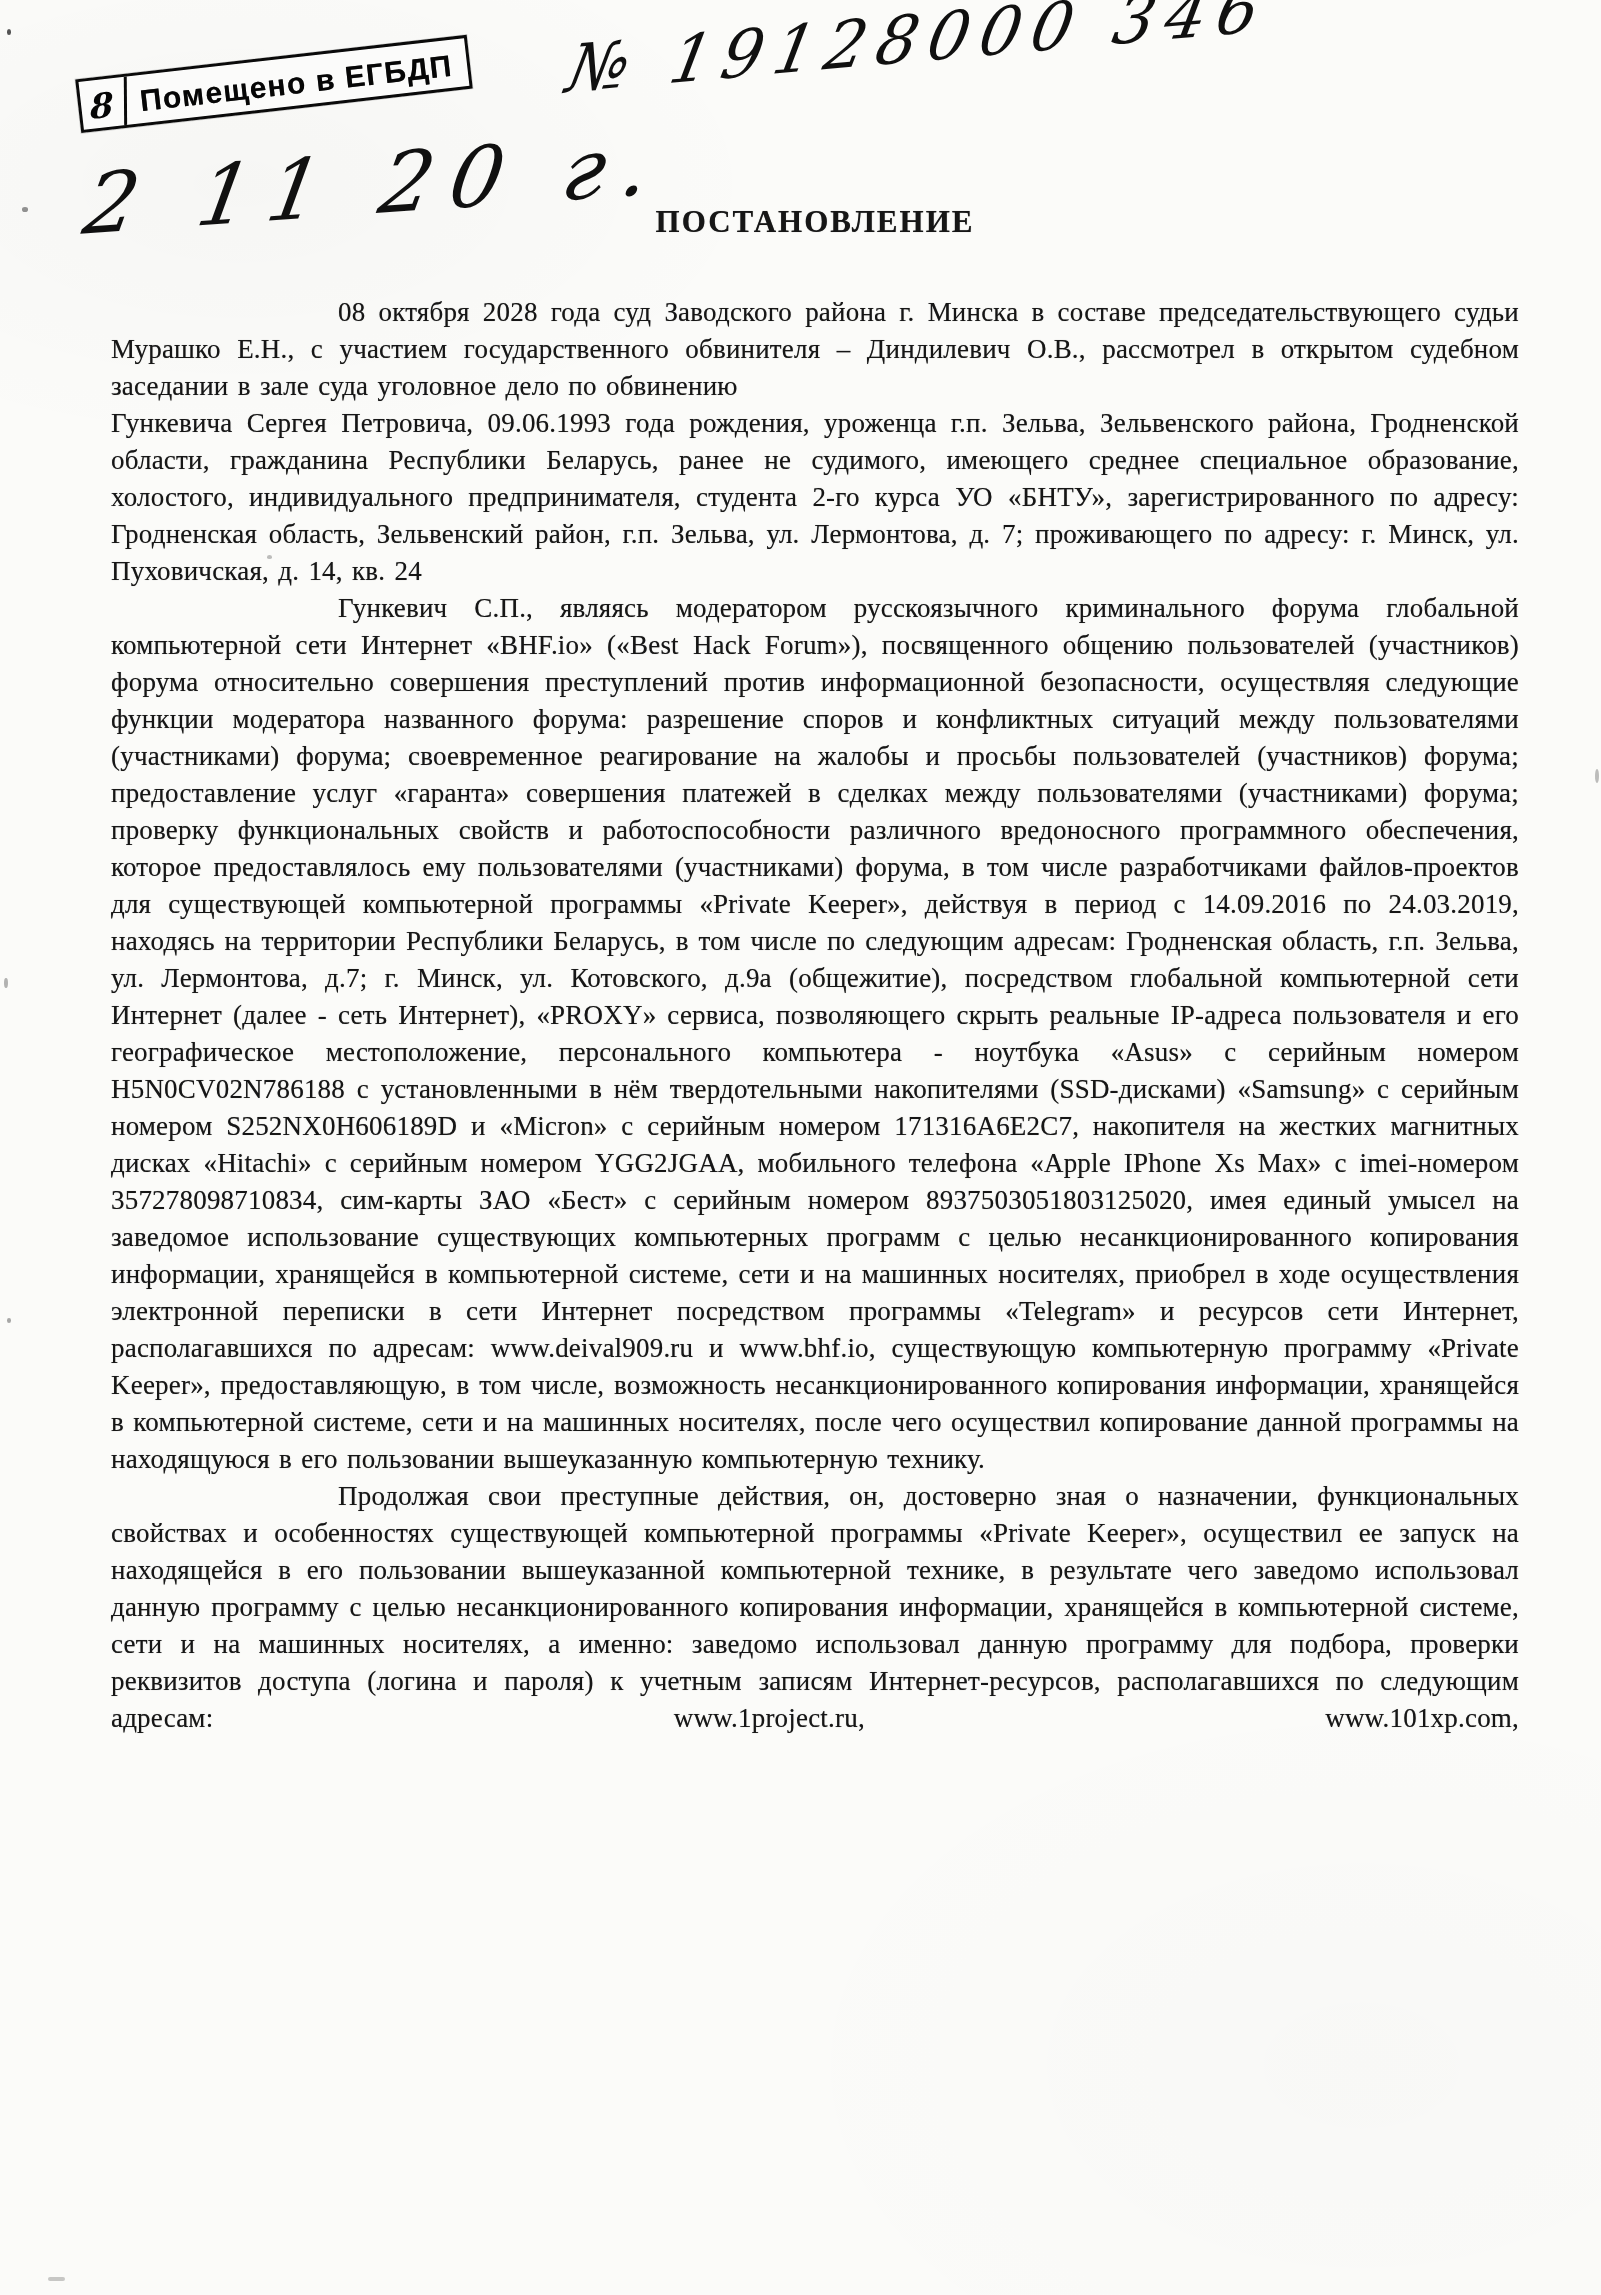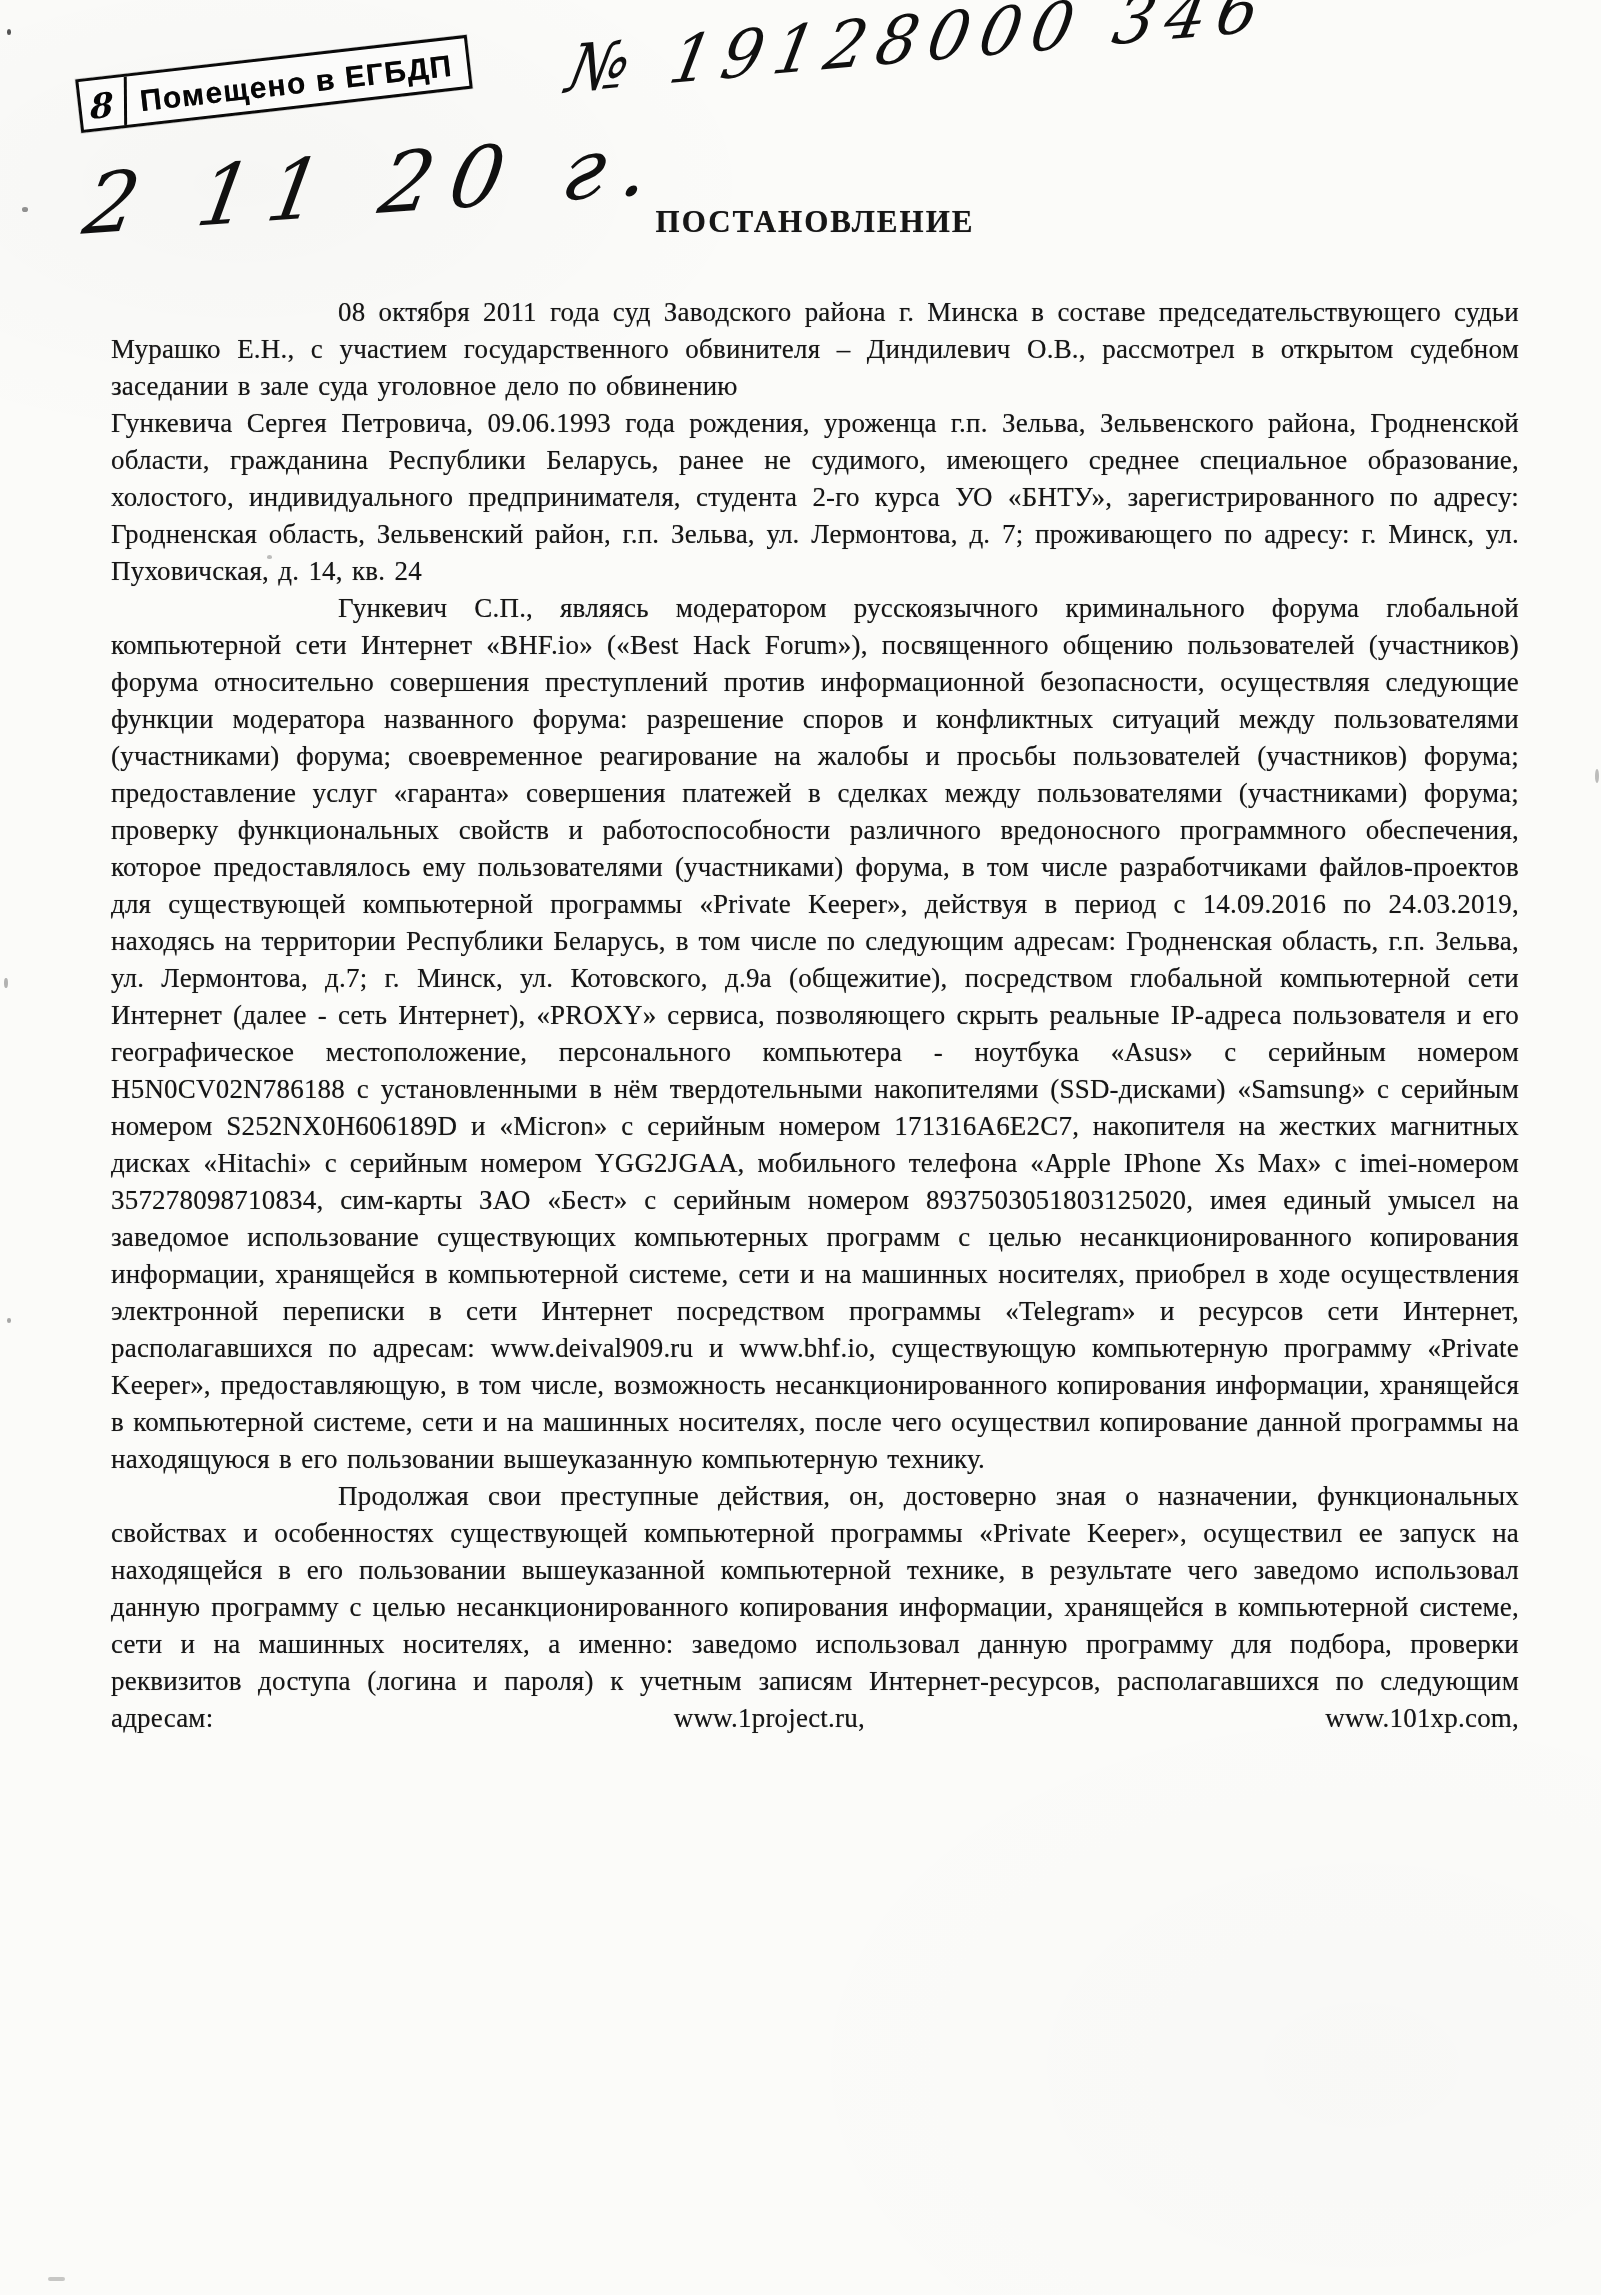--- a/index.html
+++ b/index.html
@@ -107,21 +107,21 @@
   <div class="stamp">
     <div class="stamp-cell">8</div>
     <div class="stamp-label">Помещено в ЕГБДП</div>
   </div>
   <div class="hw hw-date">2 11 20 г.</div>
   <div class="hw hw-number">№ 19128000 346</div>
 
   <div class="content">
     <h1 class="title">ПОСТАНОВЛЕНИЕ</h1>
 
-    <p class="indent">08 октября 2011 года суд Заводского района г. Минска в составе председательствующего судьи Мурашко Е.Н., с участием государственного обвинителя – Диндилевич О.В., рассмотрел в открытом судебном заседании в зале суда уголовное дело по обвинению</p>
+    <p class="indent">08 октября 2028 года суд Заводского района г. Минска в составе председательствующего судьи Мурашко Е.Н., с участием государственного обвинителя – Диндилевич О.В., рассмотрел в открытом судебном заседании в зале суда уголовное дело по обвинению</p>
 
     <p class="accused">Гункевича Сергея Петровича, 09.06.1993 года рождения, уроженца г.п. Зельва, Зельвенского района, Гродненской области, гражданина Республики Беларусь, ранее не судимого, имеющего среднее специальное образование, холостого, индивидуального предпринимателя, студента 2-го курса УО «БНТУ», зарегистрированного по адресу: Гродненская область, Зельвенский район, г.п. Зельва, ул. Лермонтова, д. 7; проживающего по адресу: г. Минск, ул. Пуховичская, д. 14, кв. 24</p>
 
 
 
     <p class="indent"><span>Гункевич С.П., являясь модератором русскоязычного криминального форума глобальной компьютерной сети Интернет «BHF.io» («Best Hack Forum»), посвященного общению пользователей (участников) форума относительно совершения преступлений против информационной безопасности, осуществляя следующие функции модератора названного форума: разрешение споров и конфликтных ситуаций между пользователями (участниками) форума; своевременное реагирование на жалобы и просьбы пользователей (участников) форума; предоставление услуг «гаранта» совершения платежей в сделках между пользователями (участниками) форума; проверку функциональных свойств и работоспособности различного вредоносного программного обеспечения, которое предоставлялось ему пользователями (участниками) форума, в том числе разработчиками файлов-проектов для существующей компьютерной программы «Private Keeper», действуя в период с 14.09.2016 по 24.03.2019, находясь на территории Республики Беларусь, в том числе по следующим адресам: Гродненская область, г.п. Зельва, ул. Лермонтова, д.7; г. Минск, ул. Котовского, д.9а (общежитие), посредством глобальной компьютерной сети Интернет (далее - сеть Интернет), «PROXY» сервиса, позволяющего скрыть реальные IP-адреса пользователя и его географическое местоположение, персонального компьютера - ноутбука «Asus» с серийным номером H5N0CV02N786188 с установленными в нём твердотельными накопителями (SSD-дисками) «Samsung» с серийным номером S252NX0H606189D и «Micron» с серийным номером 171316A6E2C7, накопителя на жестких магнитных дисках «Hitachi» с серийным номером YGG2JGAA, мобильного телефона «Apple IPhone Xs Max» с imei-номером 357278098710834, сим-карты ЗАО «Бест» с серийным номером 8937503051803125020, имея единый умысел на заведомое использование существующих компьютерных программ с целью несанкционированного копирования информации, хранящейся в компьютерной системе, сети и на машинных носителях, приобрел в ходе осуществления электронной переписки в сети Интернет посредством программы «Telegram» и ресурсов сети Интернет, располагавшихся по адресам: </span><span class="u">www.deival909.ru</span><span> и </span><span class="u">www.bhf.io</span><span>, существующую компьютерную программу «Private Keeper», предоставляющую, в том числе, возможность несанкционированного копирования информации, хранящейся в компьютерной системе, сети и на машинных носителях, после чего осуществил копирование данной программы на находящуюся в его пользовании вышеуказанную компьютерную технику.</span></p>
 
     <p class="indent fill">Продолжая свои преступные действия, он, достоверно зная о назначении, функциональных свойствах и особенностях существующей компьютерной программы «Private Keeper», осуществил ее запуск на находящейся в его пользовании вышеуказанной компьютерной технике, в результате чего заведомо использовал данную программу с целью несанкционированного копирования информации, хранящейся в компьютерной системе, сети и на машинных носителях, а именно: заведомо использовал данную программу для подбора, проверки реквизитов доступа (логина и пароля) к учетным записям Интернет-ресурсов, располагавшихся по следующим адресам: www.1project.ru, www.101xp.com,</p>
   </div>
 

